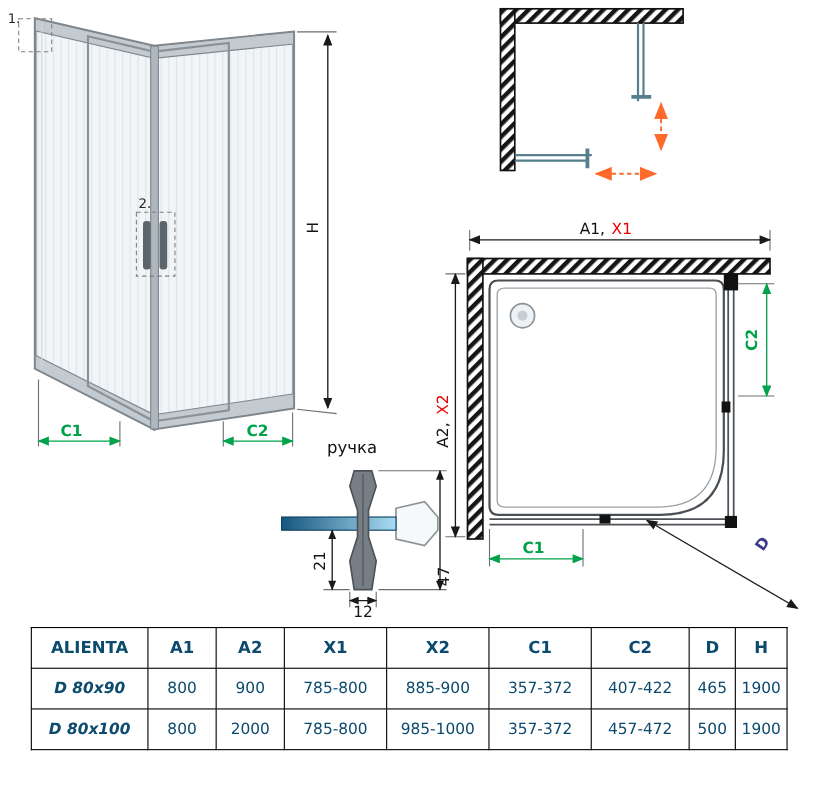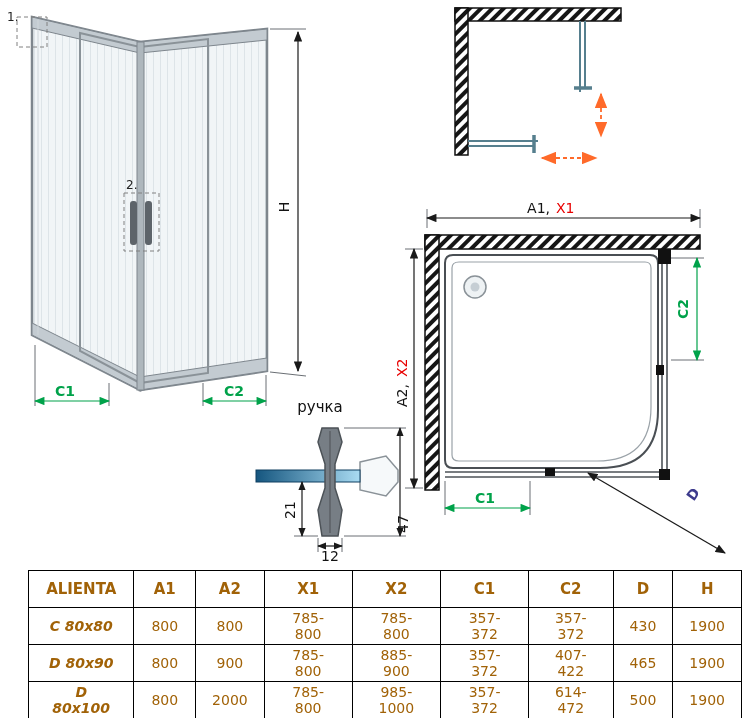--- a/index.html
+++ b/index.html
@@ -22,21 +22,21 @@
   .t-red{fill:var(--red,#e80000)}
   .t-purple{fill:var(--purple,#3d3a8c);font-weight:bold}
   .callout-label{font-size:12px;fill:#222}
   .handle-title{font-size:15px;fill:#111}
   .f-black{fill:#1a1a1a}
   .f-green{fill:var(--green,#00a24a)}
   .f-orange{fill:var(--orange,#ff6a2a)}
 
   
   table.dims{position:absolute;left:28px;top:570px;border-collapse:collapse;background:#fff}
-  .dims th,.dims td{border:1px solid #000;text-align:center;vertical-align:middle;height:37px;padding:0 16px;font-size:14px;color:#a16207}
+  .dims th,.dims td{border:1px solid #000;text-align:center;vertical-align:middle;height:37px;padding:0 4px;font-size:14px;color:#0c4a6e}
   .dims th{font-weight:bold;font-size:15px}
   .dims td.model{font-weight:bold;font-style:italic}
   .hdr-red{color:var(--red,#e80000)}
   .hdr-green{color:var(--green,#00a24a)}
   .hdr-purple{color:var(--purple,#3d3a8c)}
 </style>
 </head>
 <body>
 
 <div class="page">
@@ -276,48 +276,37 @@
         <th class="hdr-red">X1</th>
         <th class="hdr-red">X2</th>
         <th class="hdr-green">C1</th>
         <th class="hdr-green">C2</th>
         <th class="hdr-purple">D</th>
         <th>H</th>
       </tr>
     </thead>
     <tbody>
       <tr>
-        <td class="model">C 80x80</td>
-        <td>800</td>
-        <td>800</td>
-        <td>785-800</td>
-        <td>785-800</td>
-        <td>357-372</td>
-        <td>357-372</td>
-        <td>430</td>
-        <td>1900</td>
-      </tr>
-      <tr>
         <td class="model">D 80x90</td>
         <td>800</td>
         <td>900</td>
         <td>785-800</td>
         <td>885-900</td>
         <td>357-372</td>
         <td>407-422</td>
         <td>465</td>
         <td>1900</td>
       </tr>
       <tr>
         <td class="model">D 80x100</td>
         <td>800</td>
         <td>2000</td>
         <td>785-800</td>
         <td>985-1000</td>
         <td>357-372</td>
-        <td>614-472</td>
+        <td>457-472</td>
         <td>500</td>
         <td>1900</td>
       </tr>
     </tbody>
   </table>
 
 </div>
 
 </body></html>

